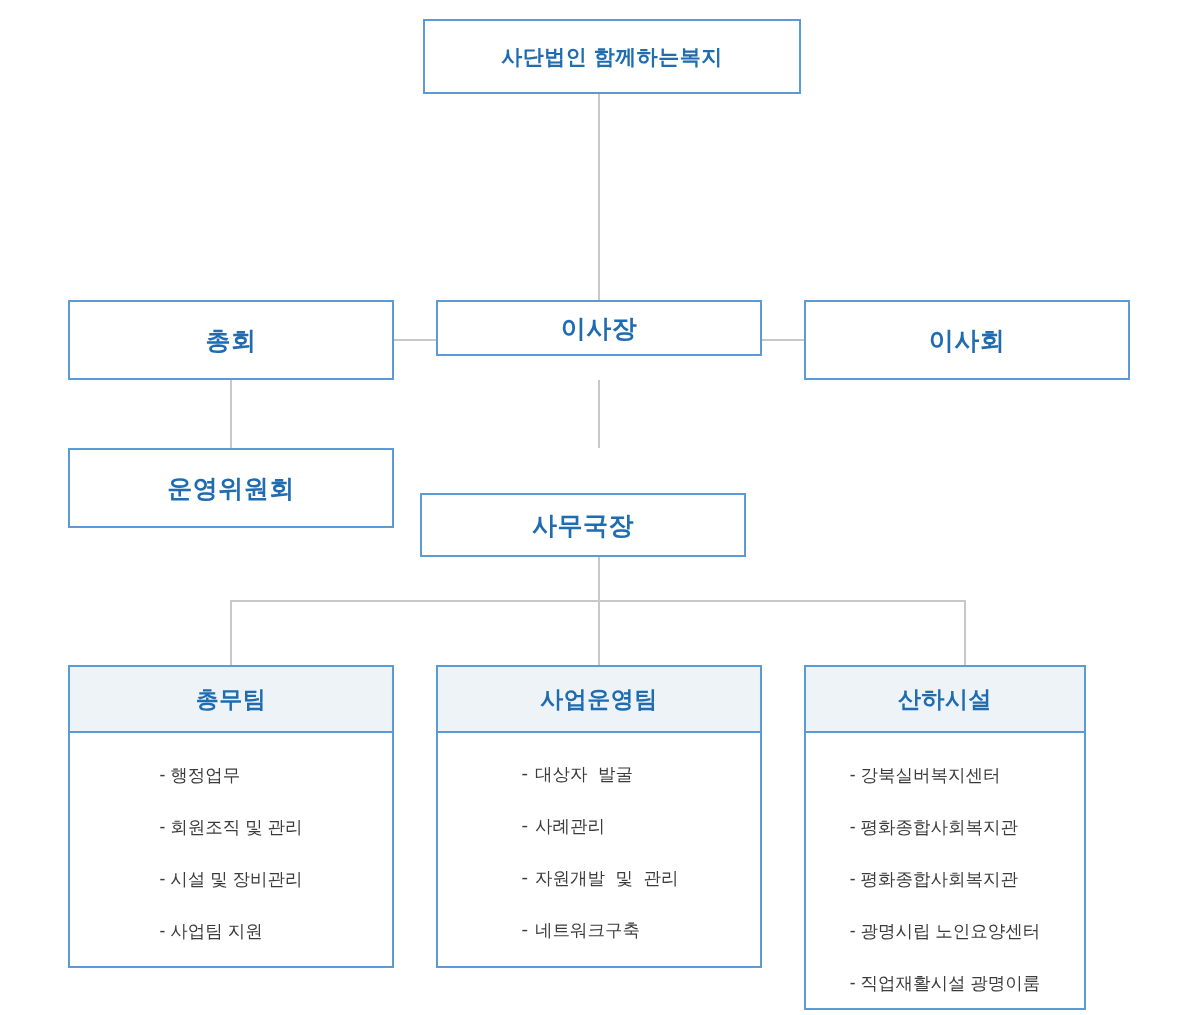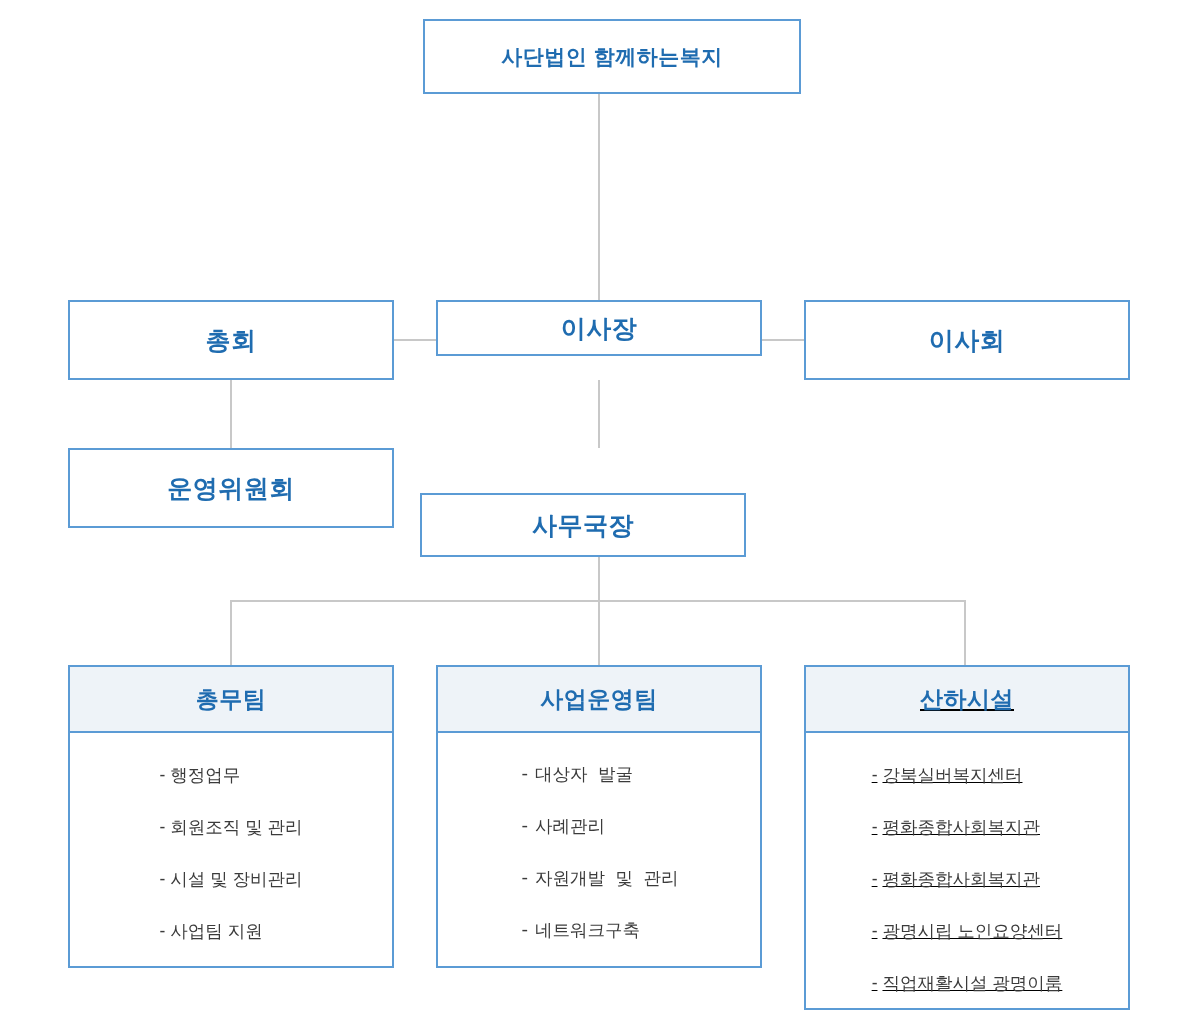--- a/index.html
+++ b/index.html
@@ -181,21 +181,21 @@
         <li class="team-list-item">
           <span class="dash">-</span><span>자원개발 및 관리</span>
         </li>
         <li class="team-list-item">
           <span class="dash">-</span><span>네트워크구축</span>
         </li>
       </ul>
     </div>
   </div>
 
-  <div class="team-box" style="left:804px; top:665px; width:326px; height:345px;text-decoration:underline;">
+  <div class="team-box" style="left:804px; top:665px; width:282px; height:345px;">
     <div class="team-header">
       <span class="team-header-label">산하시설</span>
     </div>
     <div class="team-body">
       <ul class="team-list">
         <li class="team-list-item">
           <span class="dash">-</span><span>강북실버복지센터</span>
         </li>
         <li class="team-list-item">
           <span class="dash">-</span><span>평화종합사회복지관</span>

